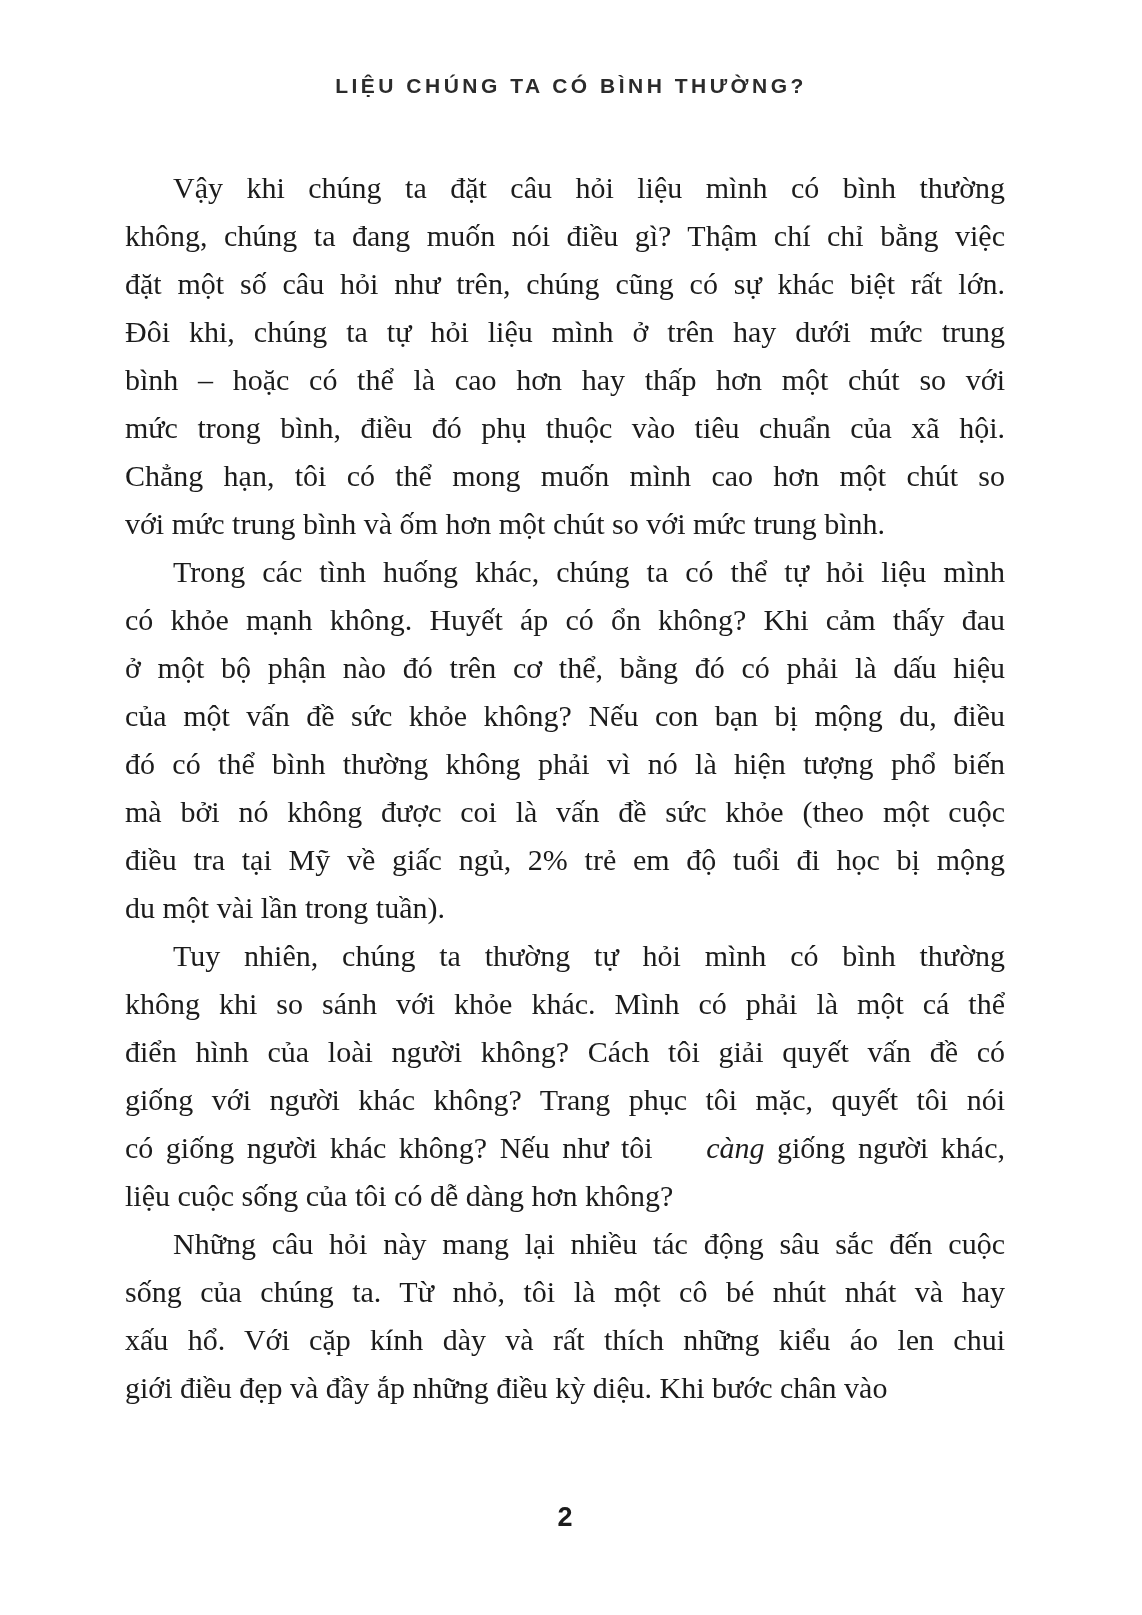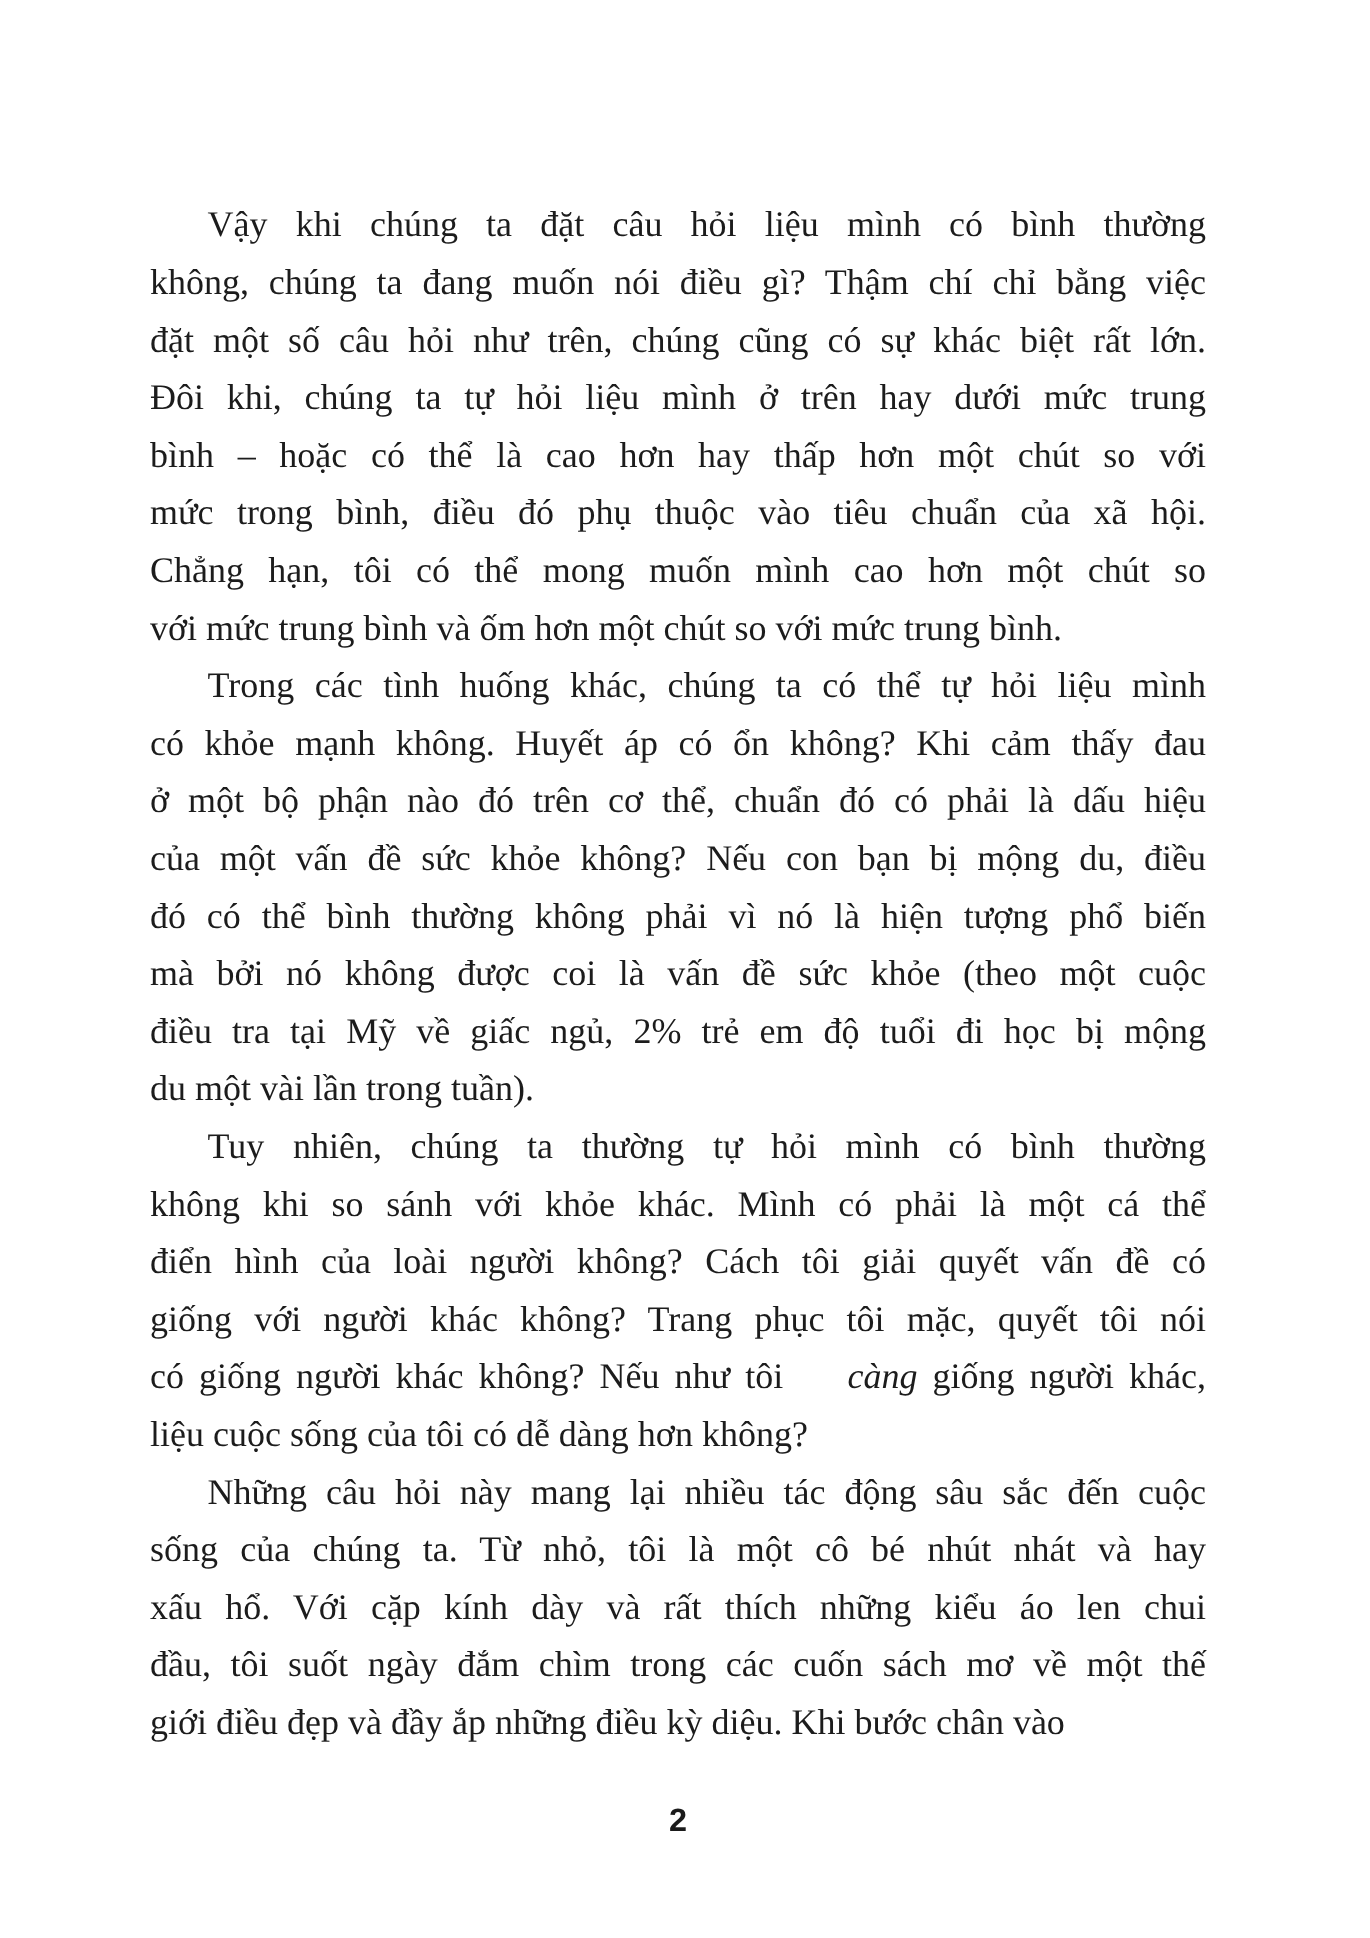--- a/index.html
+++ b/index.html
@@ -64,53 +64,53 @@
     font-family: "Liberation Sans", "DejaVu Sans", sans-serif;
     font-weight: 700;
     font-size: 27px;
     color: #1b1b1b;
   }
 </style>
 </head>
 <body>
 
 <div class="page">
+  <div class="running-head">LIỆU CHÚNG TA CÓ BÌNH THƯỜNG?</div>
 
   <div class="text-body">
       <div class="paragraph">
         <div class="line first">Vậy khi chúng ta đặt câu hỏi liệu mình có bình thường</div>
         <div class="line">không, chúng ta đang muốn nói điều gì? Thậm chí chỉ bằng việc</div>
         <div class="line">đặt một số câu hỏi như trên, chúng cũng có sự khác biệt rất lớn.</div>
         <div class="line">Đôi khi, chúng ta tự hỏi liệu mình ở trên hay dưới mức trung</div>
         <div class="line">bình – hoặc có thể là cao hơn hay thấp hơn một chút so với</div>
         <div class="line">mức trong bình, điều đó phụ thuộc vào tiêu chuẩn của xã hội.</div>
         <div class="line">Chẳng hạn, tôi có thể mong muốn mình cao hơn một chút so</div>
         <div class="line last">với mức trung bình và ốm hơn một chút so với mức trung bình.</div>
       </div>
       <div class="paragraph">
         <div class="line first">Trong các tình huống khác, chúng ta có thể tự hỏi liệu mình</div>
         <div class="line">có khỏe mạnh không. Huyết áp có ổn không? Khi cảm thấy đau</div>
-        <div class="line">ở một bộ phận nào đó trên cơ thể, chuẩn đó có phải là dấu hiệu</div>
+        <div class="line">ở một bộ phận nào đó trên cơ thể, bằng đó có phải là dấu hiệu</div>
         <div class="line">của một vấn đề sức khỏe không? Nếu con bạn bị mộng du, điều</div>
         <div class="line">đó có thể bình thường không phải vì nó là hiện tượng phổ biến</div>
         <div class="line">mà bởi nó không được coi là vấn đề sức khỏe (theo một cuộc</div>
         <div class="line">điều tra tại Mỹ về giấc ngủ, 2% trẻ em độ tuổi đi học bị mộng</div>
         <div class="line last">du một vài lần trong tuần).</div>
       </div>
       <div class="paragraph">
         <div class="line first">Tuy nhiên, chúng ta thường tự hỏi mình có bình thường</div>
         <div class="line">không khi so sánh với khỏe khác. Mình có phải là một cá thể</div>
         <div class="line">điển hình của loài người không? Cách tôi giải quyết vấn đề có</div>
         <div class="line">giống với người khác không? Trang phục tôi mặc, quyết tôi nói</div>
         <div class="line">có giống người khác không? Nếu như tôi <i>càng</i> giống người khác,</div>
         <div class="line last">liệu cuộc sống của tôi có dễ dàng hơn không?</div>
       </div>
       <div class="paragraph">
         <div class="line first">Những câu hỏi này mang lại nhiều tác động sâu sắc đến cuộc</div>
         <div class="line">sống của chúng ta. Từ nhỏ, tôi là một cô bé nhút nhát và hay</div>
         <div class="line">xấu hổ. Với cặp kính dày và rất thích những kiểu áo len chui</div>
-        <div class="line">đầu, tôi suốt ngày đắm chìm trong các cuốn sách mơ về một thế</div>
         <div class="line last">giới điều đẹp và đầy ắp những điều kỳ diệu. Khi bước chân vào</div>
       </div>
     </div>
 
   <div class="page-number">2</div>
 </div>
 
 </body></html>

